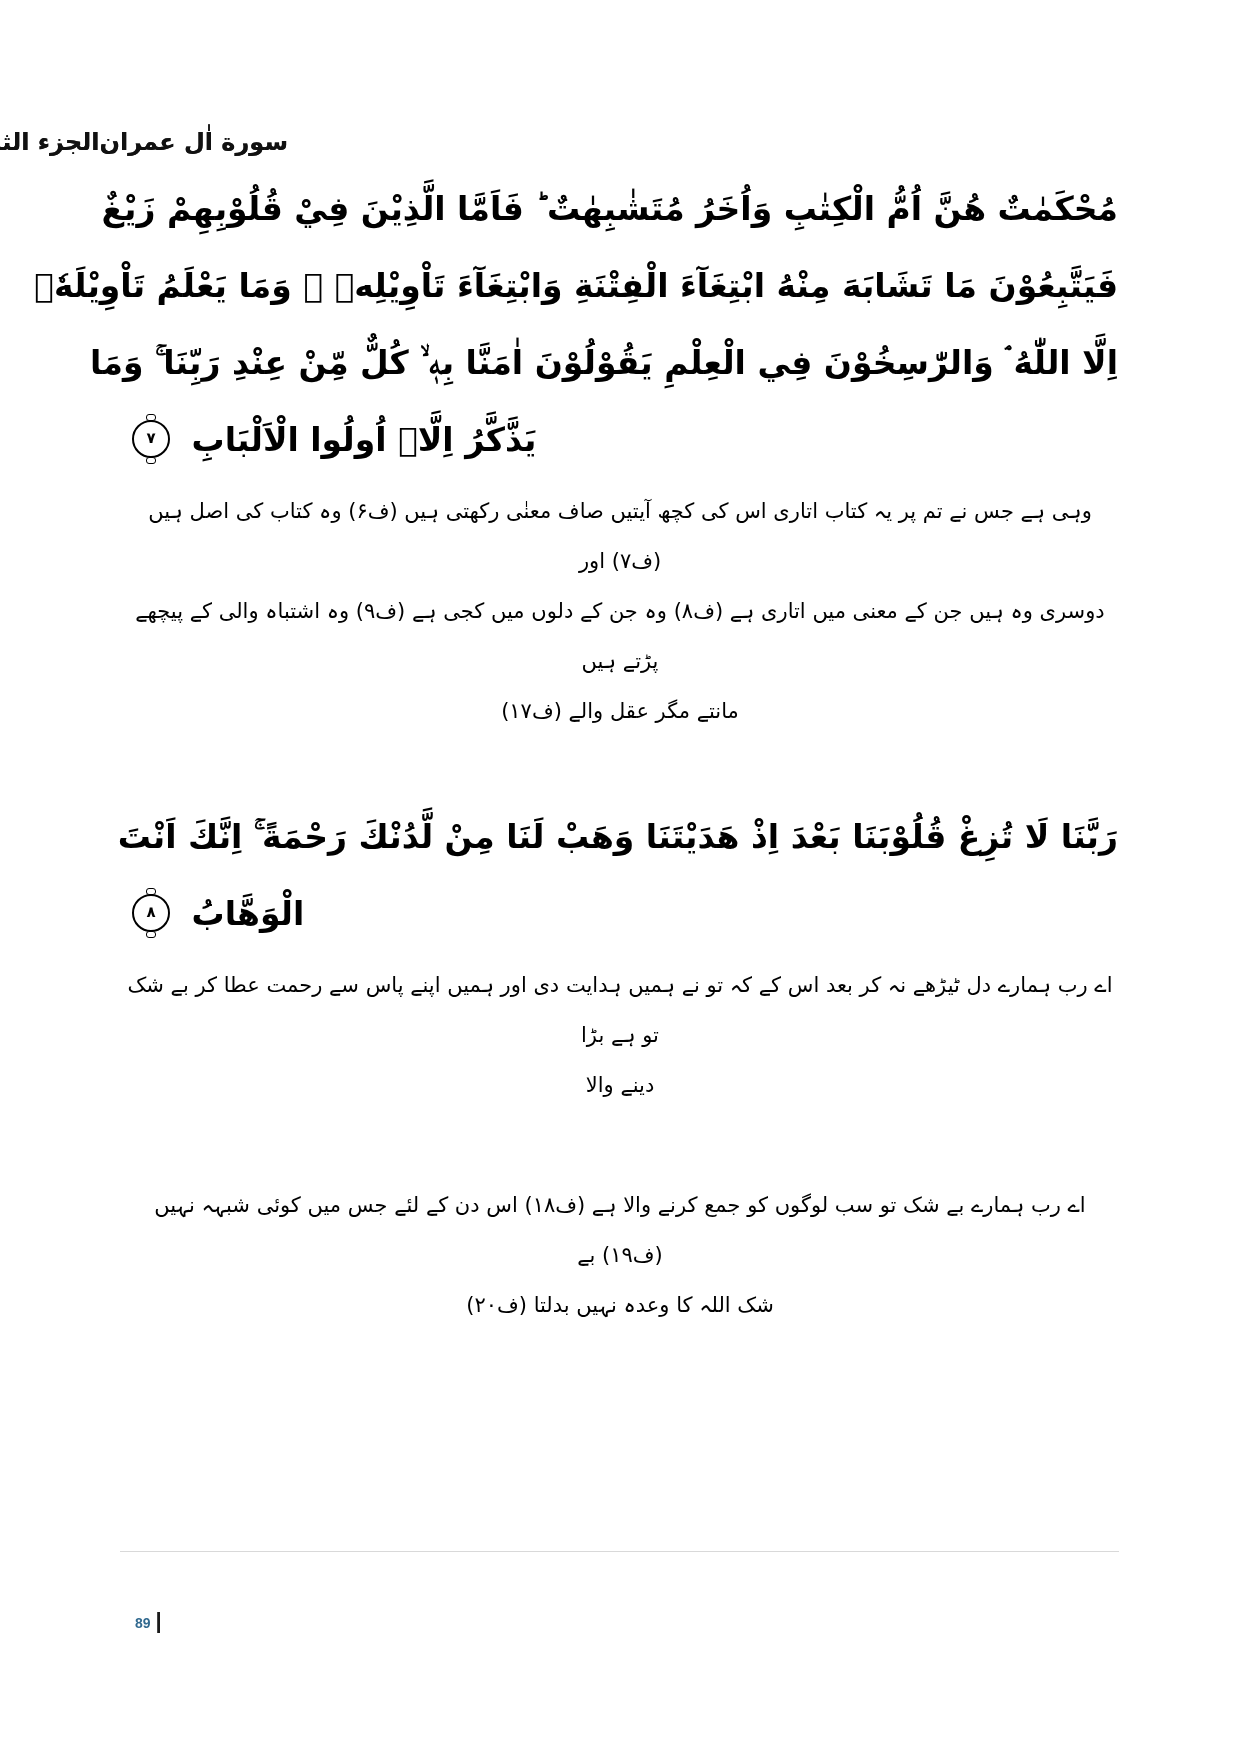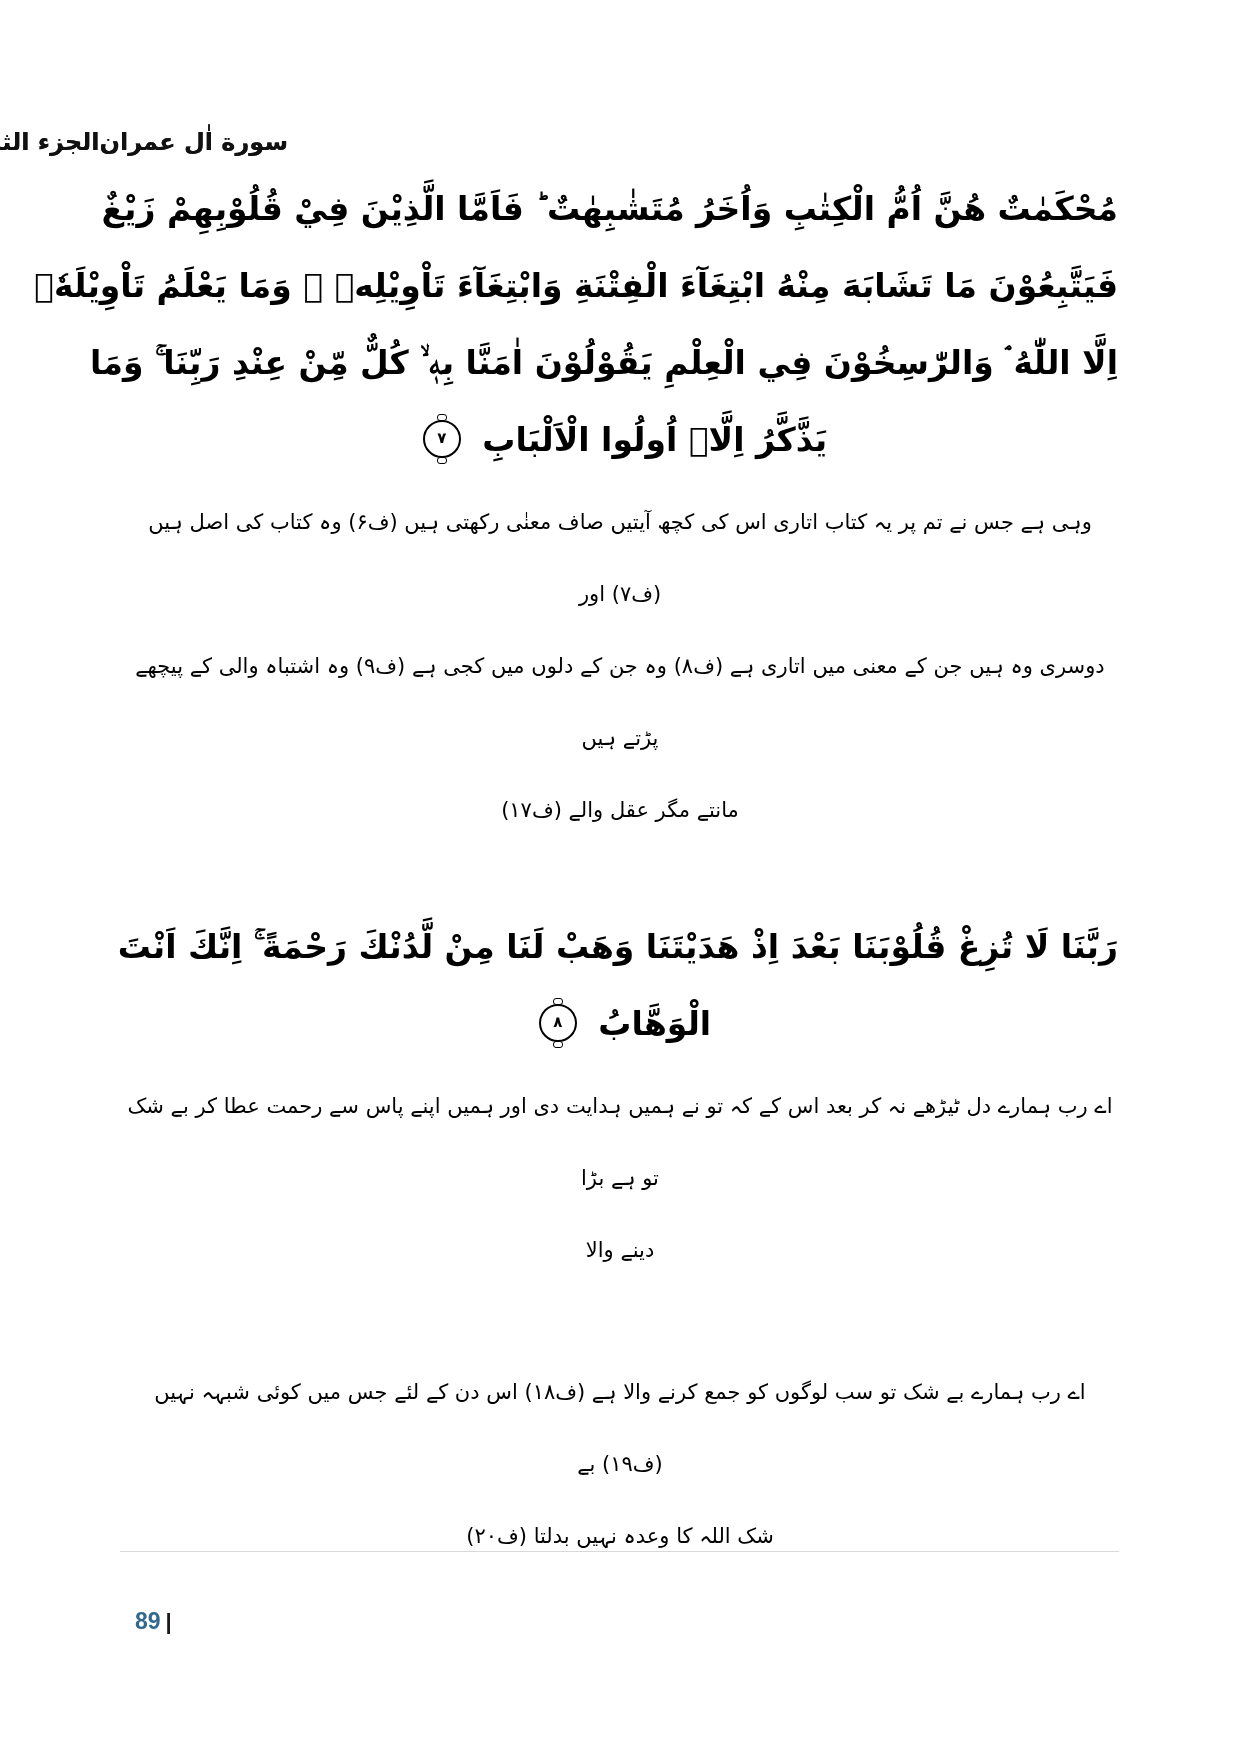--- a/index.html
+++ b/index.html
@@ -27,21 +27,21 @@
     font-family:"DejaVu Sans",sans-serif;
     font-weight:bold;
     font-size:24px;
     color:#111;
     letter-spacing:0px;
     text-shadow:0 0 0.4px #333;
   }
   .callig.surah{margin-right:830px;white-space:nowrap;}
   .callig.juz{white-space:nowrap;}
   
-  .arabic-block{direction:rtl;text-align:center;}
+  .arabic-block{direction:rtl;text-align:left;}
   .arabic-line{
     font-family:"DejaVu Sans",sans-serif;
     font-weight:bold;
     font-size:33px;
     line-height:77px;
     color:#000;
     white-space:nowrap;
   }
   .arabic-line.wrapok{white-space:normal;}
   
@@ -78,41 +78,41 @@
     vertical-align:super;
     position:relative;
     top:-14px;
     margin-left:2px;
   }
   
   .urdu-block{direction:rtl;text-align:center;margin-top:8px;}
   .urdu-line{
     font-family:"DejaVu Sans",sans-serif;
     font-size:21px;
-    line-height:72px;
+    line-height:50px;
     color:#000;
   }
   .gap-lg{height:62px;}
   
   .footer-rule{
     position:absolute;
     left:120px;right:120px;
     top:1551px;
     border-top:1px solid #d9d9d9;
   }
   .page-number-wrap{
     position:absolute;
     left:135px;
     top:1608px;
     direction:ltr;
     font-family:"Liberation Sans","DejaVu Sans",sans-serif;
   }
   .page-number{
     color:#31698f;
-    font-size:23px;
+    font-size:14px;
     font-weight:bold;
   }
   .page-number-sep{
     color:#1a1a1a;
     font-size:22px;
     font-weight:bold;
     margin-left:5px;
   }
 </style>
 </head>

